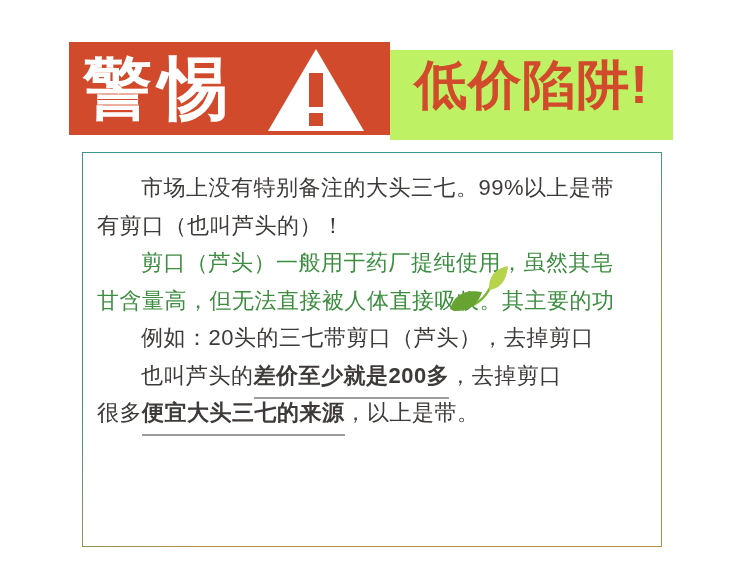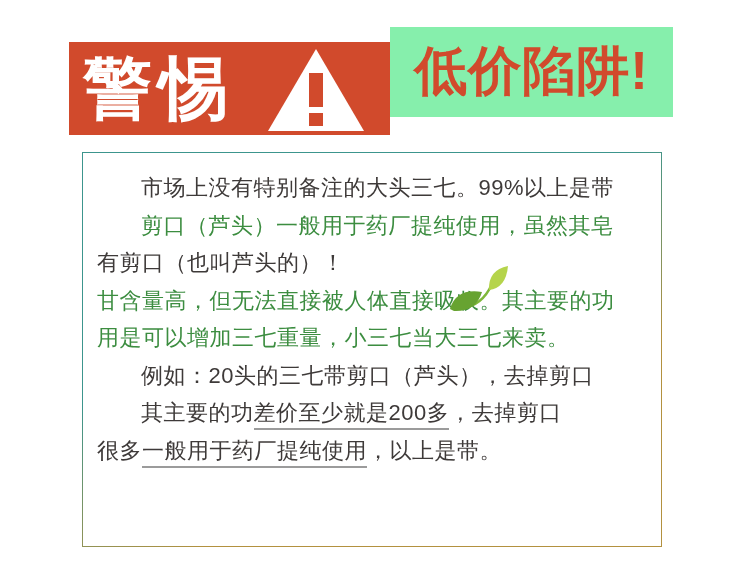--- a/index.html
+++ b/index.html
@@ -15,23 +15,23 @@
     position: absolute; left: 14px; top: 0; height: 93px;
     display: flex; align-items: center;
     font-size: 69px; font-weight: bold; color: #ffffff;
     letter-spacing: 7px; white-space: nowrap;
     font-family: Liberation Mono, monospace;
   }
   .warning-triangle {
     position: absolute; left: 197px; top: 5px; width: 100px; height: 86px;
   }
   .banner-gray {
-    position: absolute; left: 390px; top: 27px; width: 283px; height: 90px;
-    background: #86efac;
-    display: flex; align-items: center; justify-content: center;
+    position: absolute; left: 390px; top: 50px; width: 283px; height: 90px;
+    background: #bef264;
+    display: flex; align-items: flex-start; justify-content: center;
   }
   .headline {
     font-size: 53px; font-weight: 900; color: #d14a2c;
     letter-spacing: 1px; white-space: nowrap;
     font-family: "Liberation Sans", sans-serif;
   }
 
   
   .content-border {
     position: absolute; left: 82px; top: 152px; width: 580px; height: 395px;
@@ -43,21 +43,22 @@
     padding: 16px 14px 0 14px;
   }
   .text-line {
     font-size: 22px; line-height: 37.5px; white-space: nowrap;
     color: #3e3a39; letter-spacing: 0.5px;
   }
   .text-line.green { color: #3c8d40; }
   .text-line.indent { text-indent: 2em; }
   .seg-underline {
     border-bottom: 2px solid #9b9b9b;
-    padding-bottom: 3px;
+    padding-bottom: 9px;
+    font-weight: bold;
   }
 
   
   .leaf-sprout {
     position: absolute; left: 448px; top: 262px; width: 64px; height: 54px;
     pointer-events: none;
   }
 </style>
 </head>
 <body>
@@ -76,37 +77,36 @@
 
 <div class="banner-gray">
   <div class="headline">低价陷阱!</div>
 </div>
 
 <div class="content-border">
   <div class="content-inner">
 
     <div class="text-line dark indent">市场上没有特别备注的大头三七。99%以上是带</div>
 
+    <div class="text-line dark">有剪口（也叫芦头的）！</div>
+
     <div class="text-line green indent">剪口（芦头）一般用于药厂提纯使用，虽然其皂</div>
-
-    <div class="text-line dark">有剪口（也叫芦头的）！</div>
 
     <div class="text-line green">甘含量高，但无法直接被人体直接吸收。其主要的功</div>
 
-    <div class="text-line green">用是可以增加三七重量，小三七当大三七来卖。</div>
 
     <div class="text-line dark indent">例如：20头的三七带剪口（芦头），去掉剪口</div>
 
 
     <div class="text-line dark indent">
-      <span>其主要的功</span><span class="seg-underline">差价至少就是200多</span><span>，去掉剪口</span>
+      <span>也叫芦头的</span><span class="seg-underline">差价至少就是200多</span><span>，去掉剪口</span>
     </div>
 
     <div class="text-line dark">
-      <span>很多</span><span class="seg-underline">一般用于药厂提纯使用</span><span>，以上是带。</span>
+      <span>很多</span><span class="seg-underline">便宜大头三七的来源</span><span>，以上是带。</span>
     </div>
 
   </div>
 </div>
 
 <div class="leaf-sprout">
   <svg viewBox="0 0 64 54" width="64" height="54">
 
     <path d="M14,46 Q34,44 44,22" fill="none" stroke="#7fb83a" stroke-width="2.5" stroke-linecap="round"></path>
 

